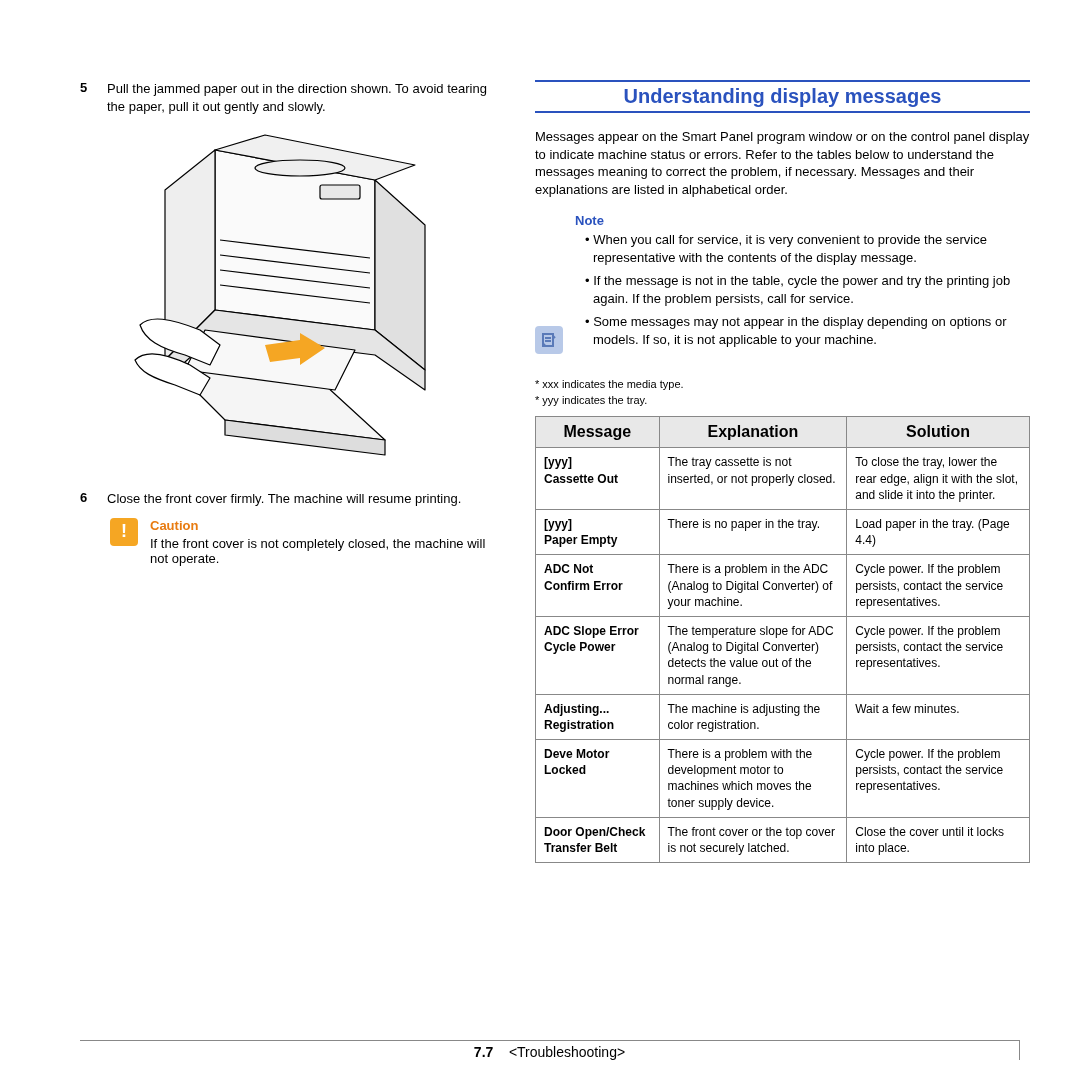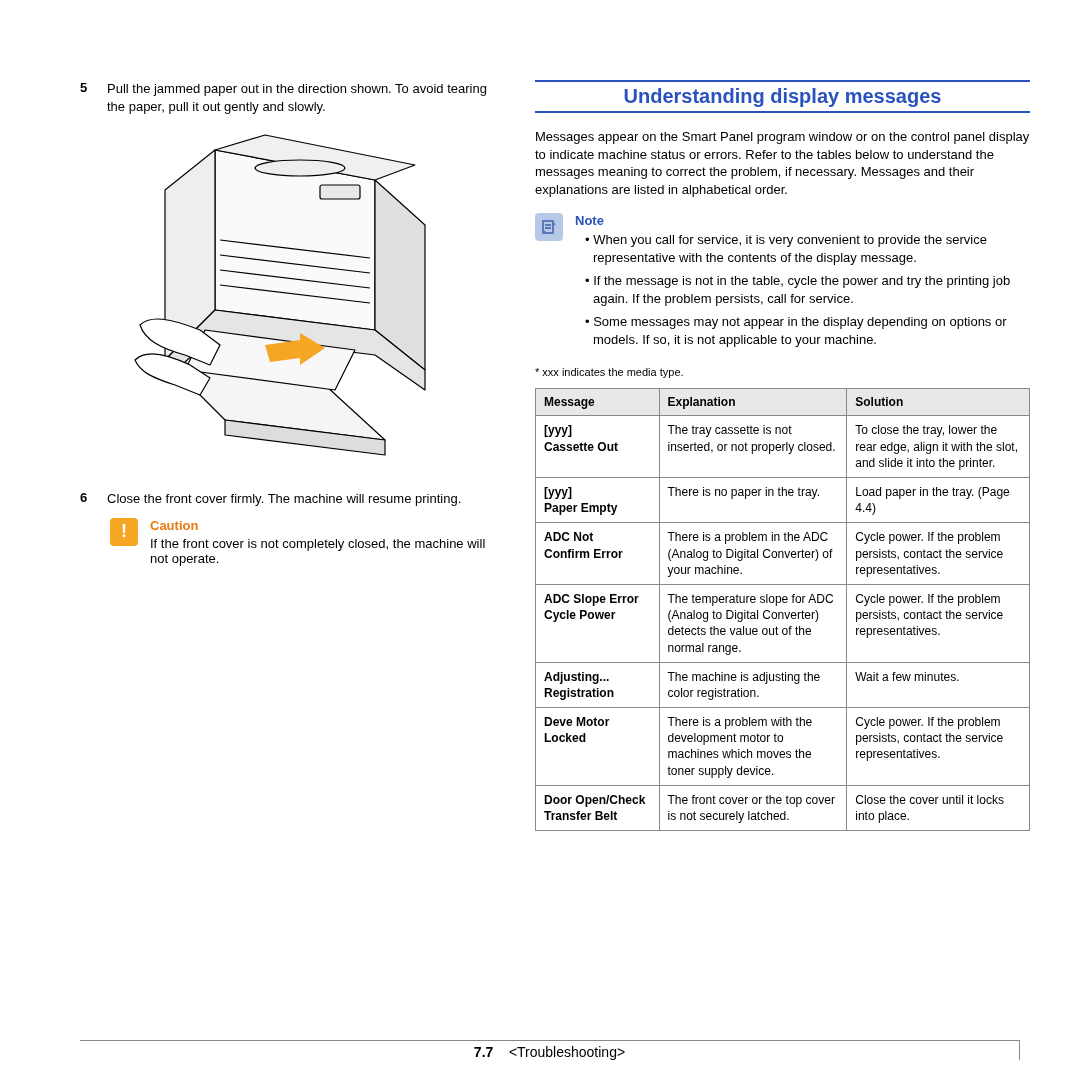--- a/index.html
+++ b/index.html
@@ -89,21 +89,22 @@
     font-weight: bold;
     font-size: 20px;
   }
   .intro-text {
     line-height: 1.35;
     margin-bottom: 15px;
   }
   .note-block {
     display: flex;
     gap: 12px;
-    margin-bottom: 12px;
+    margin-bottom: 24px;
+    align-items: flex-end;
   }
   .note-icon {
     width: 28px;
     height: 28px;
     background: #b8c9e8;
     border-radius: 4px;
     display: flex;
     align-items: center;
     justify-content: center;
     flex-shrink: 0;
@@ -141,23 +142,23 @@
   }
   table.msg-table {
     border-collapse: collapse;
     width: 100%;
     margin-top: 10px;
   }
   table.msg-table th {
     background: #e8e8e8;
     border: 1px solid #888;
     padding: 6px 8px;
-    text-align: left;
-    font-weight: bold;
-    font-size: 12px;
+    text-align: center;
+    font-weight: bold;
+    font-size: 16px;
   }
   table.msg-table td {
     border: 1px solid #888;
     padding: 6px 8px;
     vertical-align: top;
     font-size: 12px;
     line-height: 1.35;
   }
   table.msg-table td.msg-col {
     font-weight: bold;
@@ -251,20 +252,21 @@
         <div class="note-title">Note</div>
         <ul class="note-list">
           <li>When you call for service, it is very convenient to provide the service representative with the contents of the display message.</li>
           <li>If the message is not in the table, cycle the power and try the printing job again. If the problem persists, call for service.</li>
           <li>Some messages may not appear in the display depending on options or models. If so, it is not applicable to your machine.</li>
         </ul>
       </div>
     </div>
 
     <div class="footnote">* xxx indicates the media type.</div>
+    <div class="footnote">* yyy indicates the tray.</div>
 
     <table class="msg-table">
       <thead>
         <tr>
           <th>Message</th>
           <th>Explanation</th>
           <th>Solution</th>
         </tr>
       </thead>
       <tbody id="tbody">

